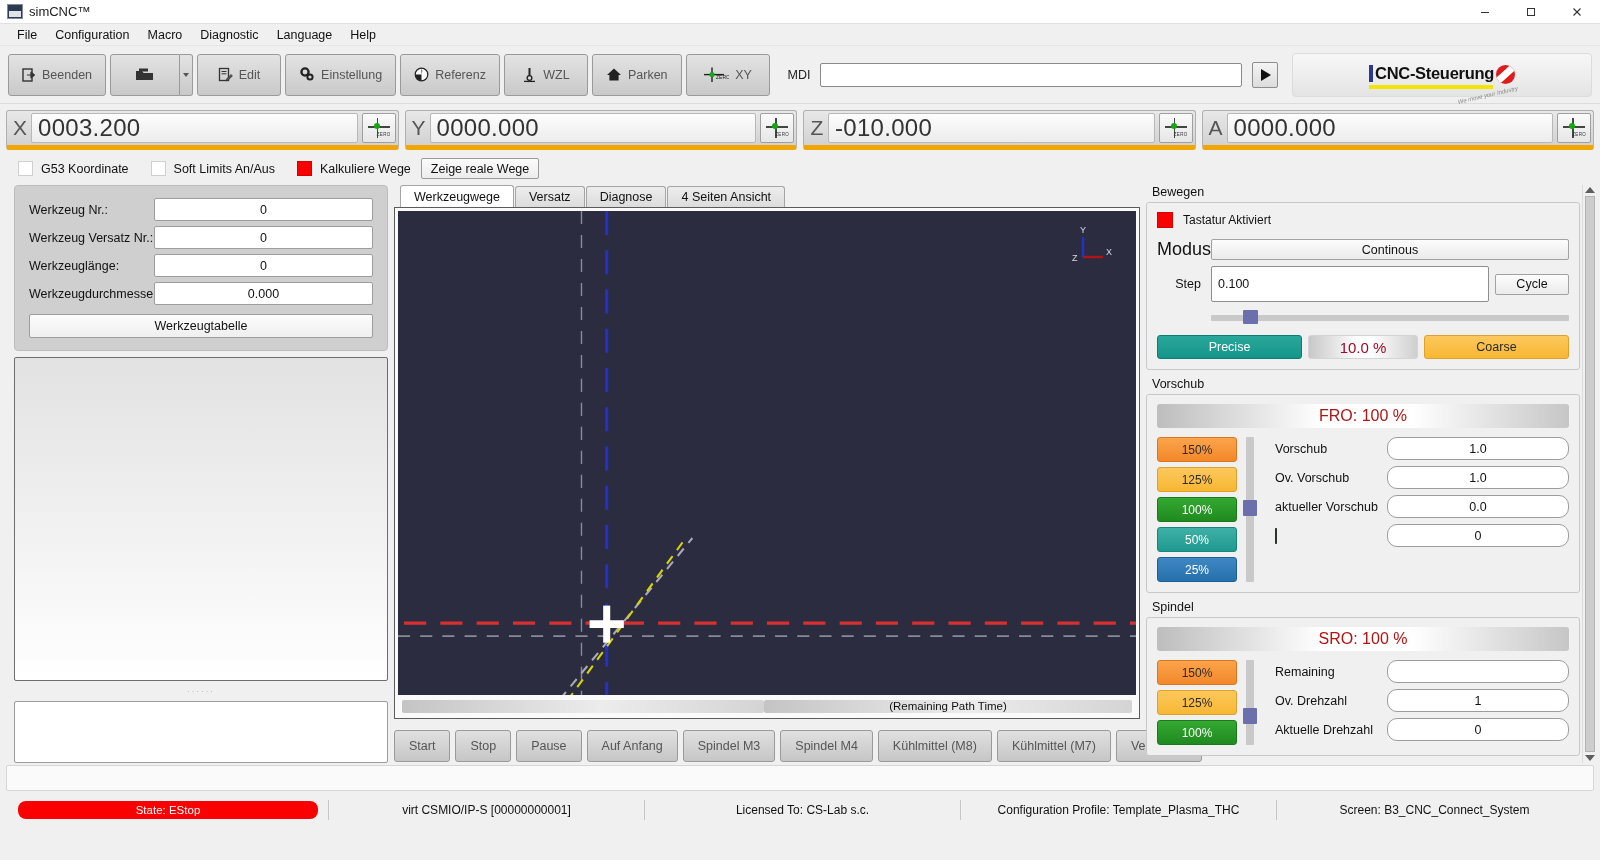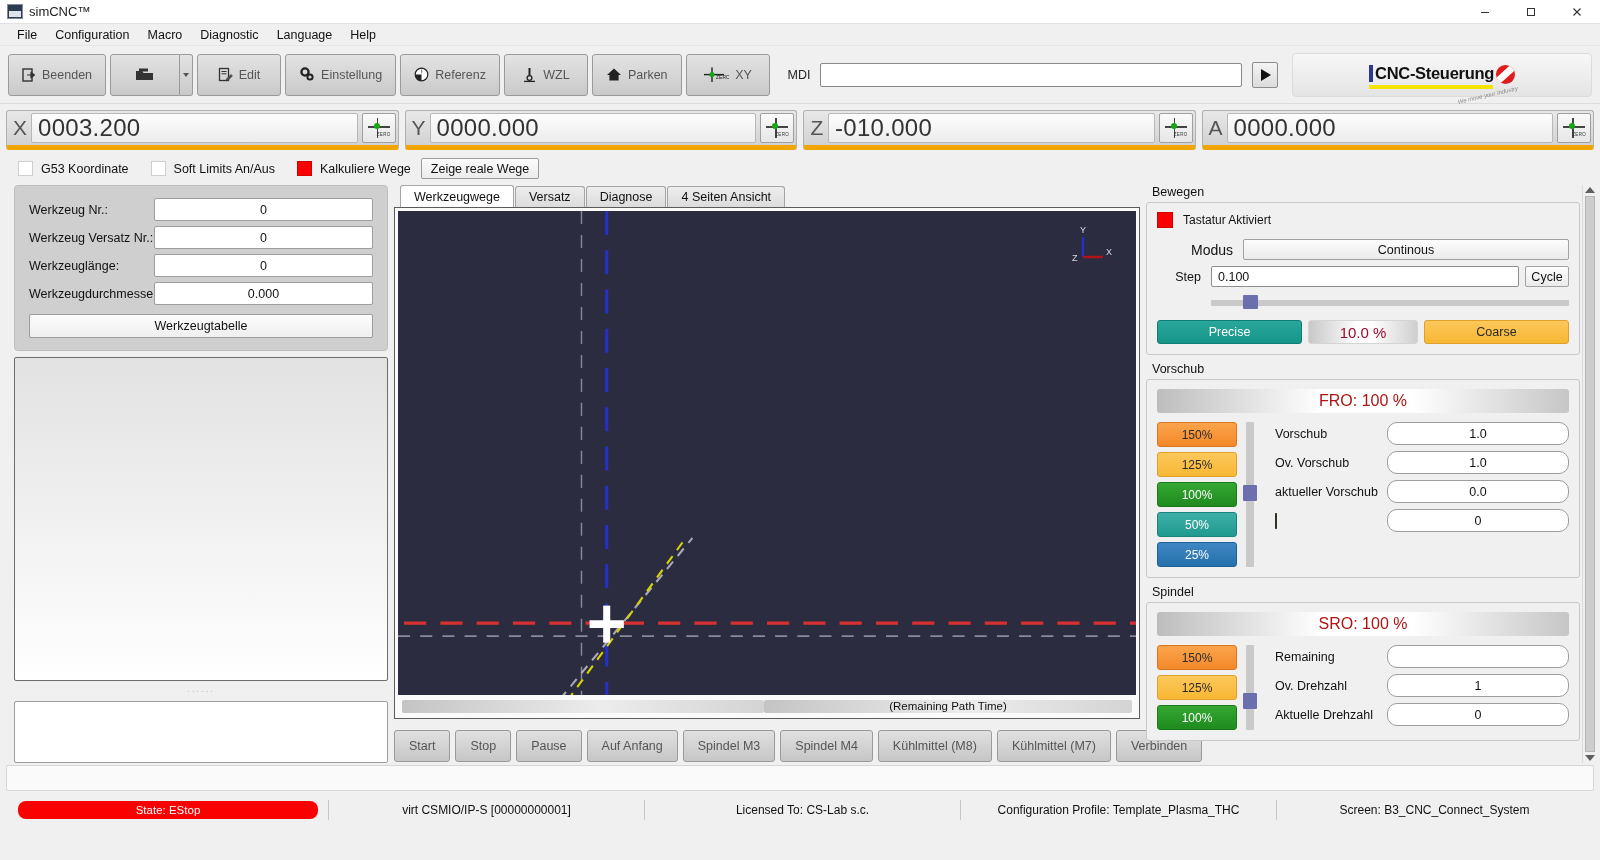--- a/index.html
+++ b/index.html
@@ -130,26 +130,26 @@
 
   
   .col-right{flex:1;display:flex;}
   .right-scroll{flex:1;overflow:hidden;padding-right:2px;}
   .gp{margin-bottom:7px;}
   .gp-title{font-size:12.5px;color:#111;padding:0 0 3px 6px;}
   .gp-body{border:1px solid #c8c8c8;border-radius:3px;background:#f0f0f0;padding:9px 10px 10px 10px;}
   .led{width:16px;height:16px;background:#fb0000;border:1px solid #d40000;margin-right:10px;}
   .row-flex{display:flex;align-items:center;}
   .modus-row{display:flex;align-items:center;margin-top:11px;}
-  .modus-row .lbl{width:44px;text-align:right;margin-right:10px;font-size:14px;margin-left:32px;}
+  .modus-row .lbl{width:44px;text-align:right;margin-right:10px;font-size:18px;}
   .modus-btn{flex:1;height:21px;background:linear-gradient(#fcfcfc,#ebebeb);border:1px solid #a2a2a2;border-radius:2px;display:flex;align-items:center;justify-content:center;font-size:12.5px;}
   .step-row{display:flex;align-items:center;margin-top:6px;gap:6px;}
   .step-row .lbl{width:44px;text-align:right;margin-right:4px;font-size:12.5px;}
-  .step-input{flex:1;height:21px;background:#fff;border:1px solid #8e8e8e;border-radius:2px;display:flex;align-items:center;padding-left:6px;font-size:12.5px;}
-  .cycle-btn{width:44px;height:21px;background:linear-gradient(#fcfcfc,#ebebeb);border:1px solid #a2a2a2;border-radius:2px;display:flex;align-items:center;justify-content:center;font-size:12.5px;}
+  .step-input{flex:1;height:36px;background:#fff;border:1px solid #8e8e8e;border-radius:2px;display:flex;align-items:center;padding-left:6px;font-size:12.5px;}
+  .cycle-btn{width:74px;height:21px;background:linear-gradient(#fcfcfc,#ebebeb);border:1px solid #a2a2a2;border-radius:2px;display:flex;align-items:center;justify-content:center;font-size:12.5px;}
   .hslider{margin:8px 0 4px 54px;height:14px;position:relative;}
   .hslider .track{position:absolute;left:0;right:0;top:5px;height:6px;background:#c9c9c9;border-radius:1px;}
   .hslider .thumb{position:absolute;left:32px;top:0;width:15px;height:14px;background:#6b6fae;border-radius:1px;}
   .pc-row{display:flex;align-items:center;gap:6px;margin-top:11px;}
   .pc-btn{flex:1;height:24px;border-radius:3px;display:flex;align-items:center;justify-content:center;font-size:12.5px;}
   .pc-precise{background:linear-gradient(#2aa79b,#15958a);border:1px solid #0c7d72;color:#fff;}
   .pc-coarse{background:linear-gradient(#fcc85c,#f7b733);border:1px solid #dfa12a;color:#2a2a2a;}
   .pc-val{width:110px;height:24px;border-radius:3px;background:linear-gradient(90deg,#c8c8c8,#ffffff 45%,#ffffff 58%,#cfcfcf);border:1px solid #d4d4d4;display:flex;align-items:center;justify-content:center;font-size:15px;color:#9e0b2a;}
   .ov-head{height:24px;border-radius:3px;background:linear-gradient(90deg,#bdbdbd,#ffffff 40%,#ffffff 62%,#c6c6c6);display:flex;align-items:center;justify-content:center;font-size:16px;color:#b01414;margin-bottom:9px;}
   .ov-body{display:flex;}

